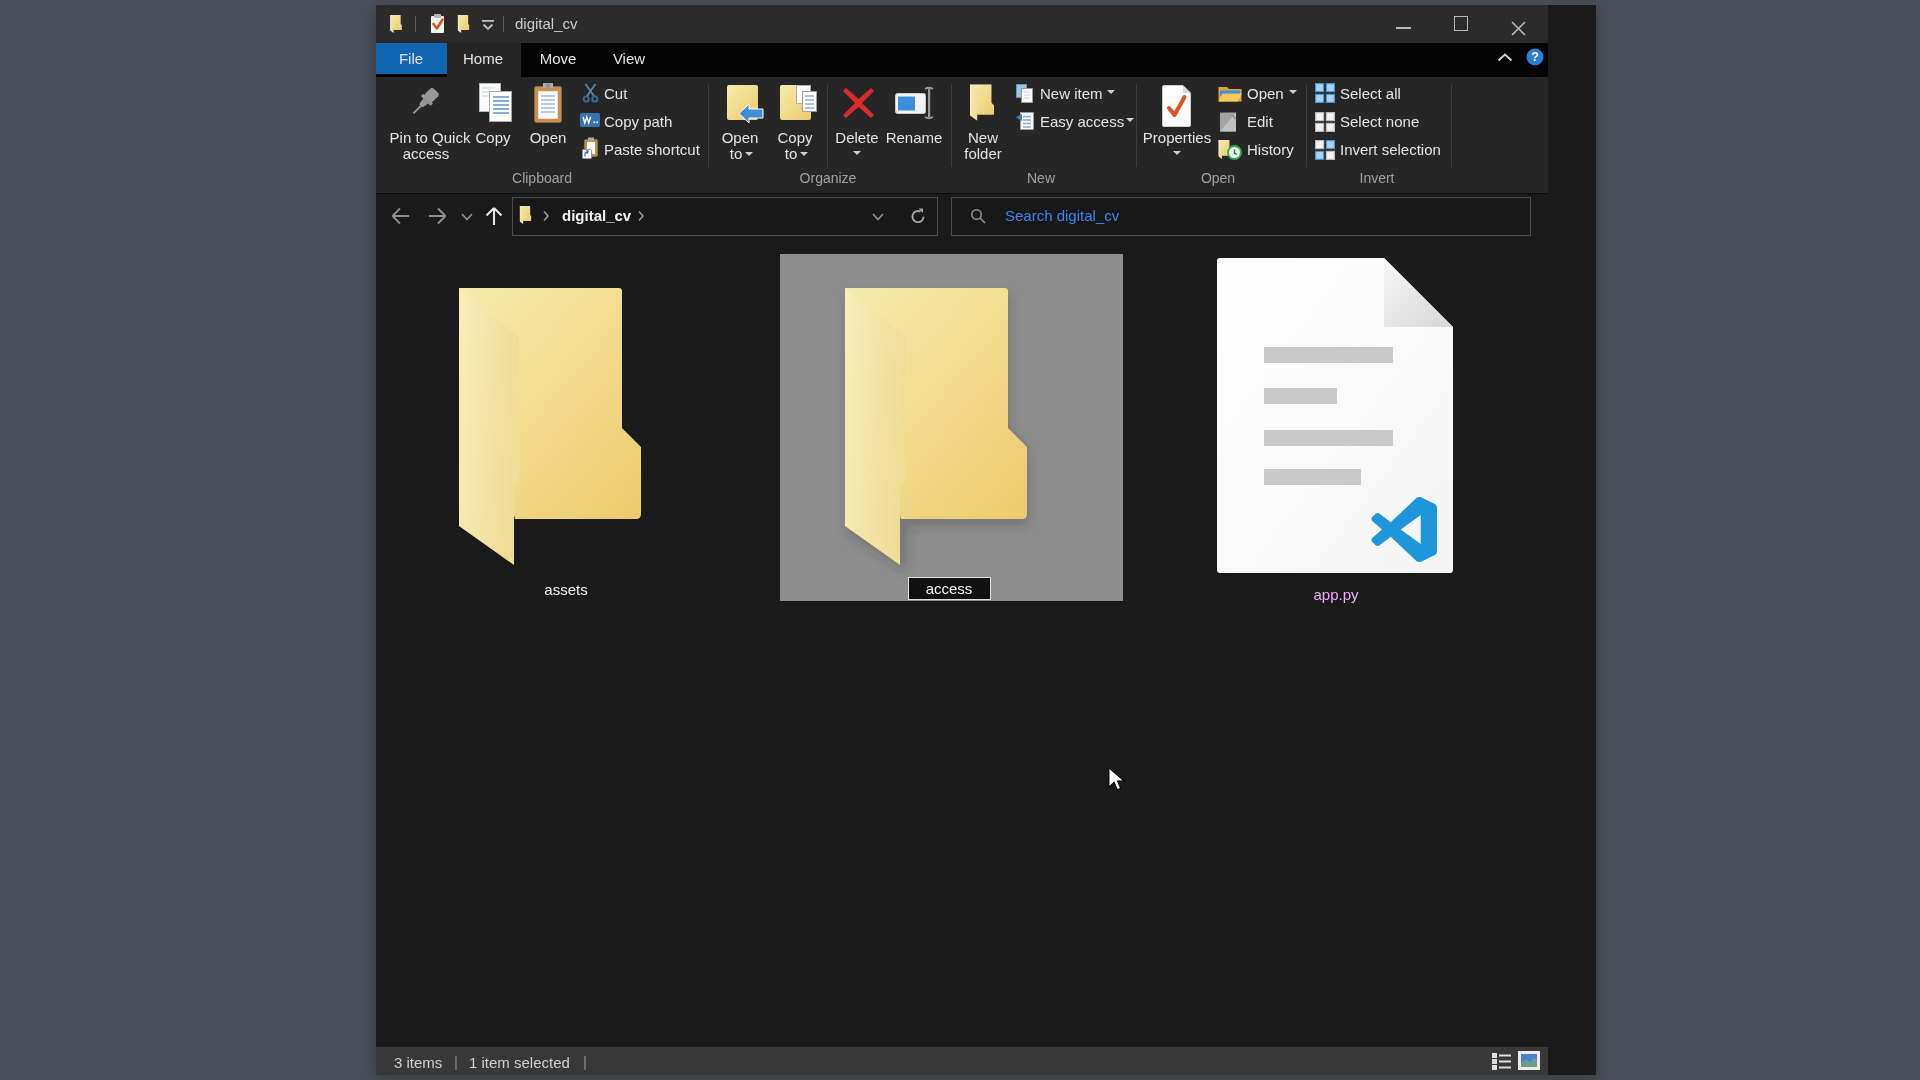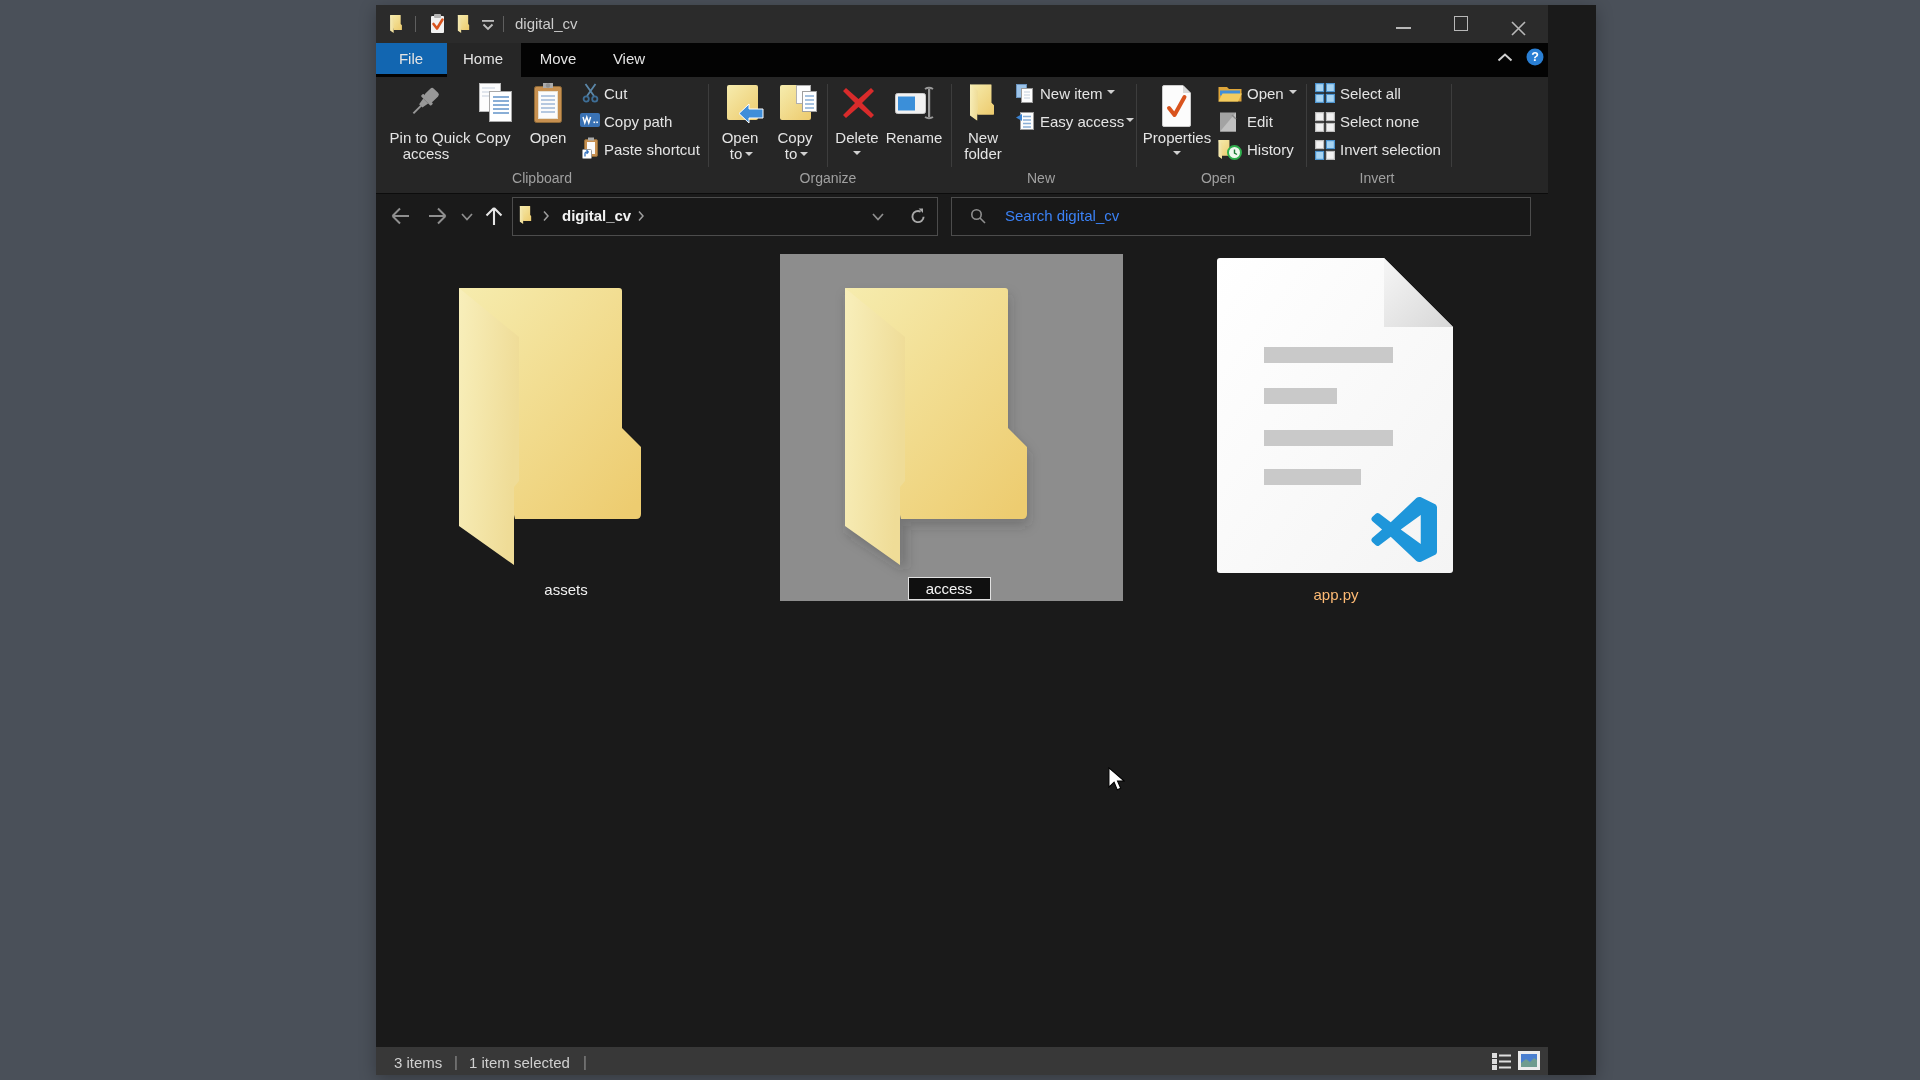--- a/index.html
+++ b/index.html
@@ -317,21 +317,21 @@
 <g fill="#c9c9c9">
 <rect x="47" y="89" width="129" height="16"></rect>
 <rect x="47" y="130" width="73" height="16"></rect>
 <rect x="47" y="172" width="129" height="16"></rect>
 <rect x="47" y="211" width="97" height="16"></rect>
 </g>
 <g transform="translate(155,239) scale(0.65)">
 <path fill-rule="evenodd" fill="#1e96da" d="M96.5 10.7 L75.4 0.5 C73.1 -0.6 70.4 -0.1 68.3 1.7 L28.8 38.8 L11.1 25.4 C9.5 24.2 7.3 24.3 5.8 25.6 L0.3 30.8 C-1.4 32.4 -1.4 35.2 0.3 36.9 L15.5 50 L0.3 63.1 C-1.4 64.8 -1.4 67.6 0.3 69.2 L5.8 74.4 C7.3 75.7 9.5 75.8 11.1 74.6 L28.8 61.2 L68.3 98.3 C70.4 100.1 73.1 100.6 75.4 99.5 L96.5 89.3 C98.6 88.3 100 86.1 100 83.7 L100 16.3 C100 13.9 98.6 11.7 96.5 10.7 Z M75 72.3 L44.2 50 L75 27.7 Z"></path>
 </g>
 </svg>
-<div class="t tc" style="left:960px;top:582px;color:#fdba74">app.py</div>
+<div class="t tc" style="left:960px;top:582px;color:#f0abfc">app.py</div>
 <svg class="a" style="left:732px;top:762px" width="17" height="27" viewBox="0 0 17 27">
 <path d="M1 1 L1 21.3 L6.5 16.2 L9.9 24.3 L13.5 22.7 L10.1 14.8 L17 14.8 Z" transform="scale(0.94)" fill="#ffffff" stroke="#000" stroke-width="1.1"></path>
 </svg>
 
 <div class="a" style="left:0;top:1042px;width:1172px;height:28px;background:#383838"></div>
 <div class="t" style="left:18px;top:1050px;color:#d0d0d0">3 items</div>
 <div class="t" style="left:78px;top:1049px;color:#8a8a8a">|</div>
 <div class="t" style="left:93px;top:1050px;color:#d0d0d0">1 item selected</div>
 <div class="t" style="left:207px;top:1049px;color:#8a8a8a">|</div>
 <svg class="a" style="left:1116px;top:1048px" width="20" height="17" viewBox="0 0 20 17">

